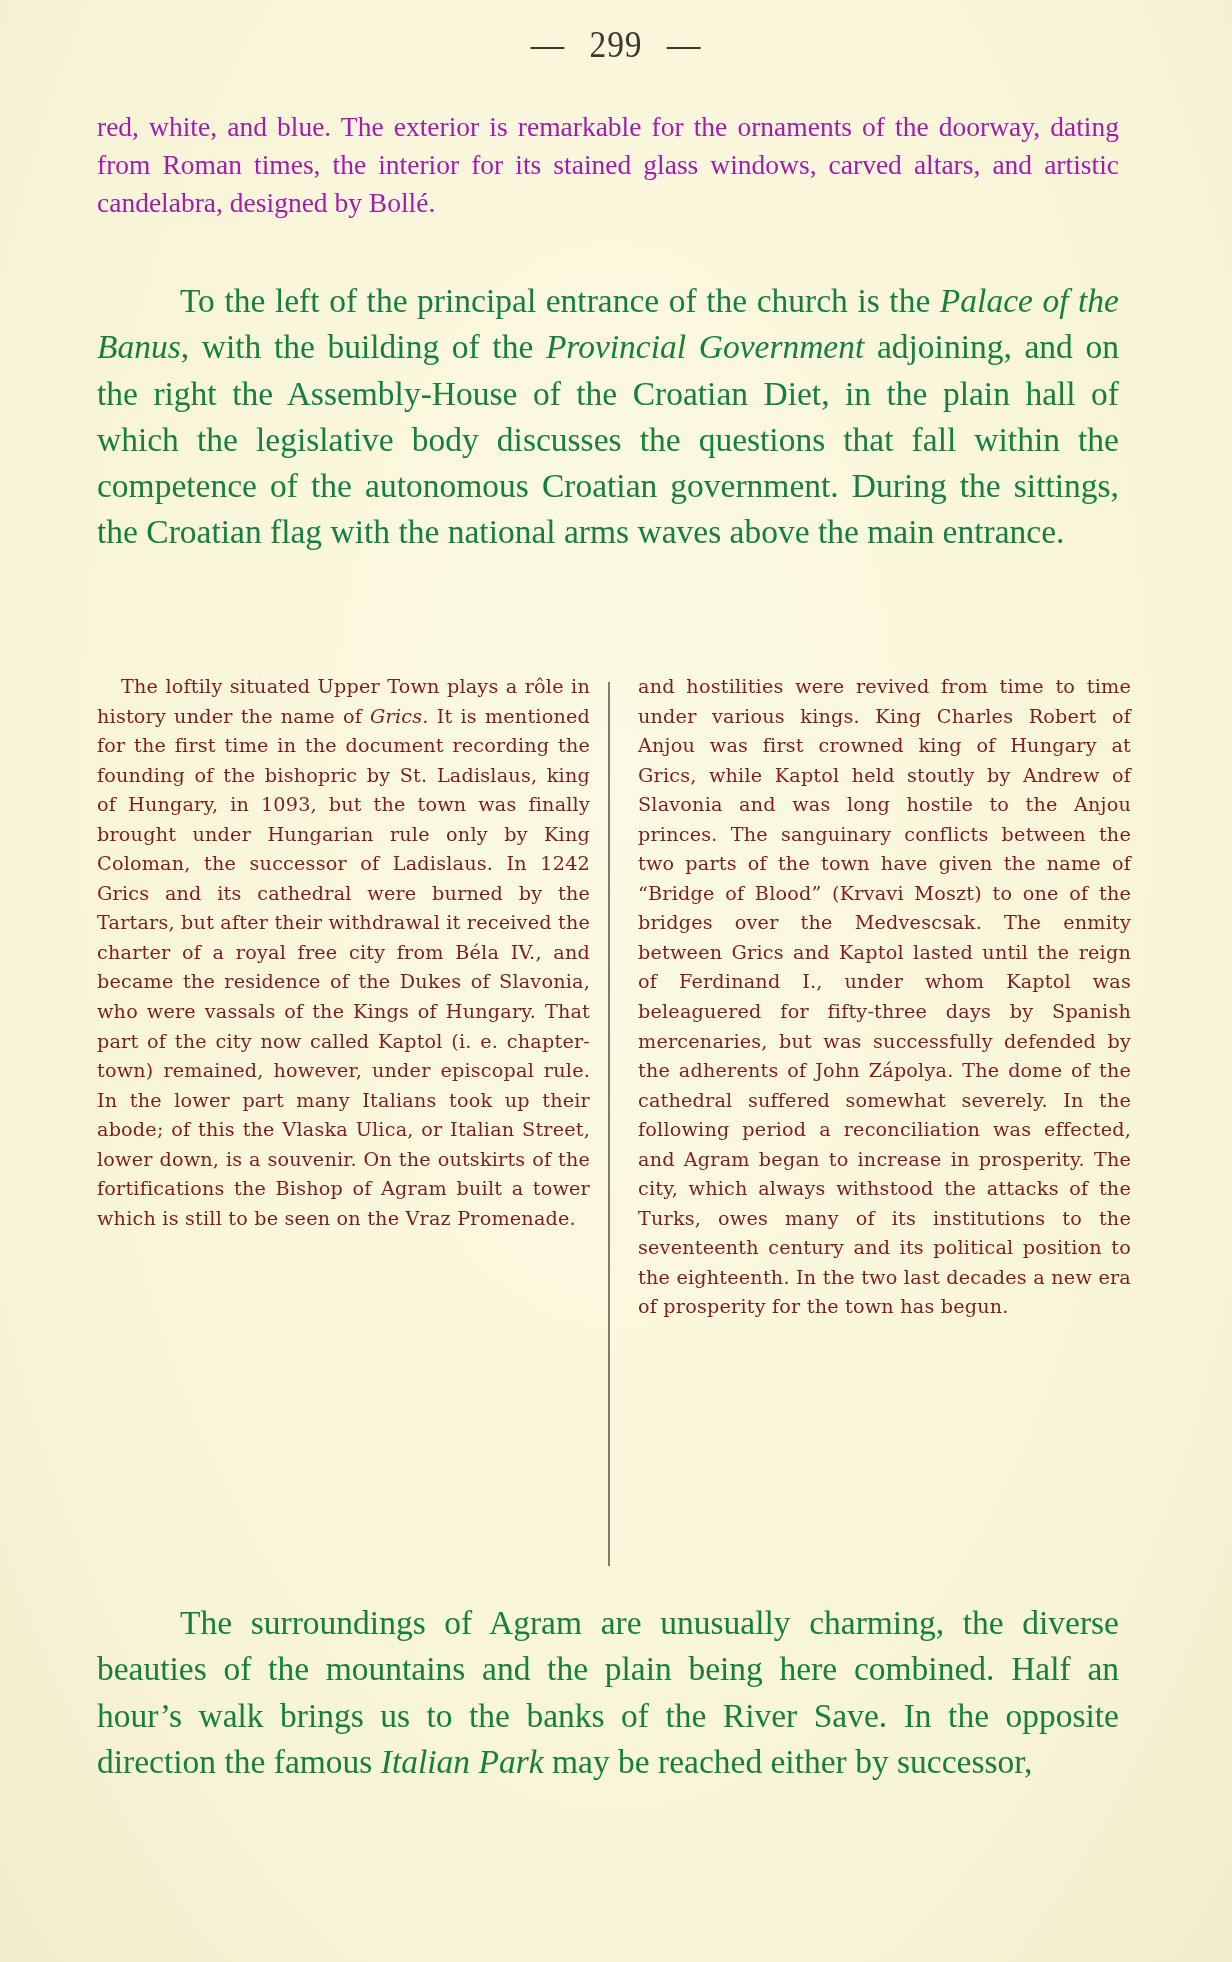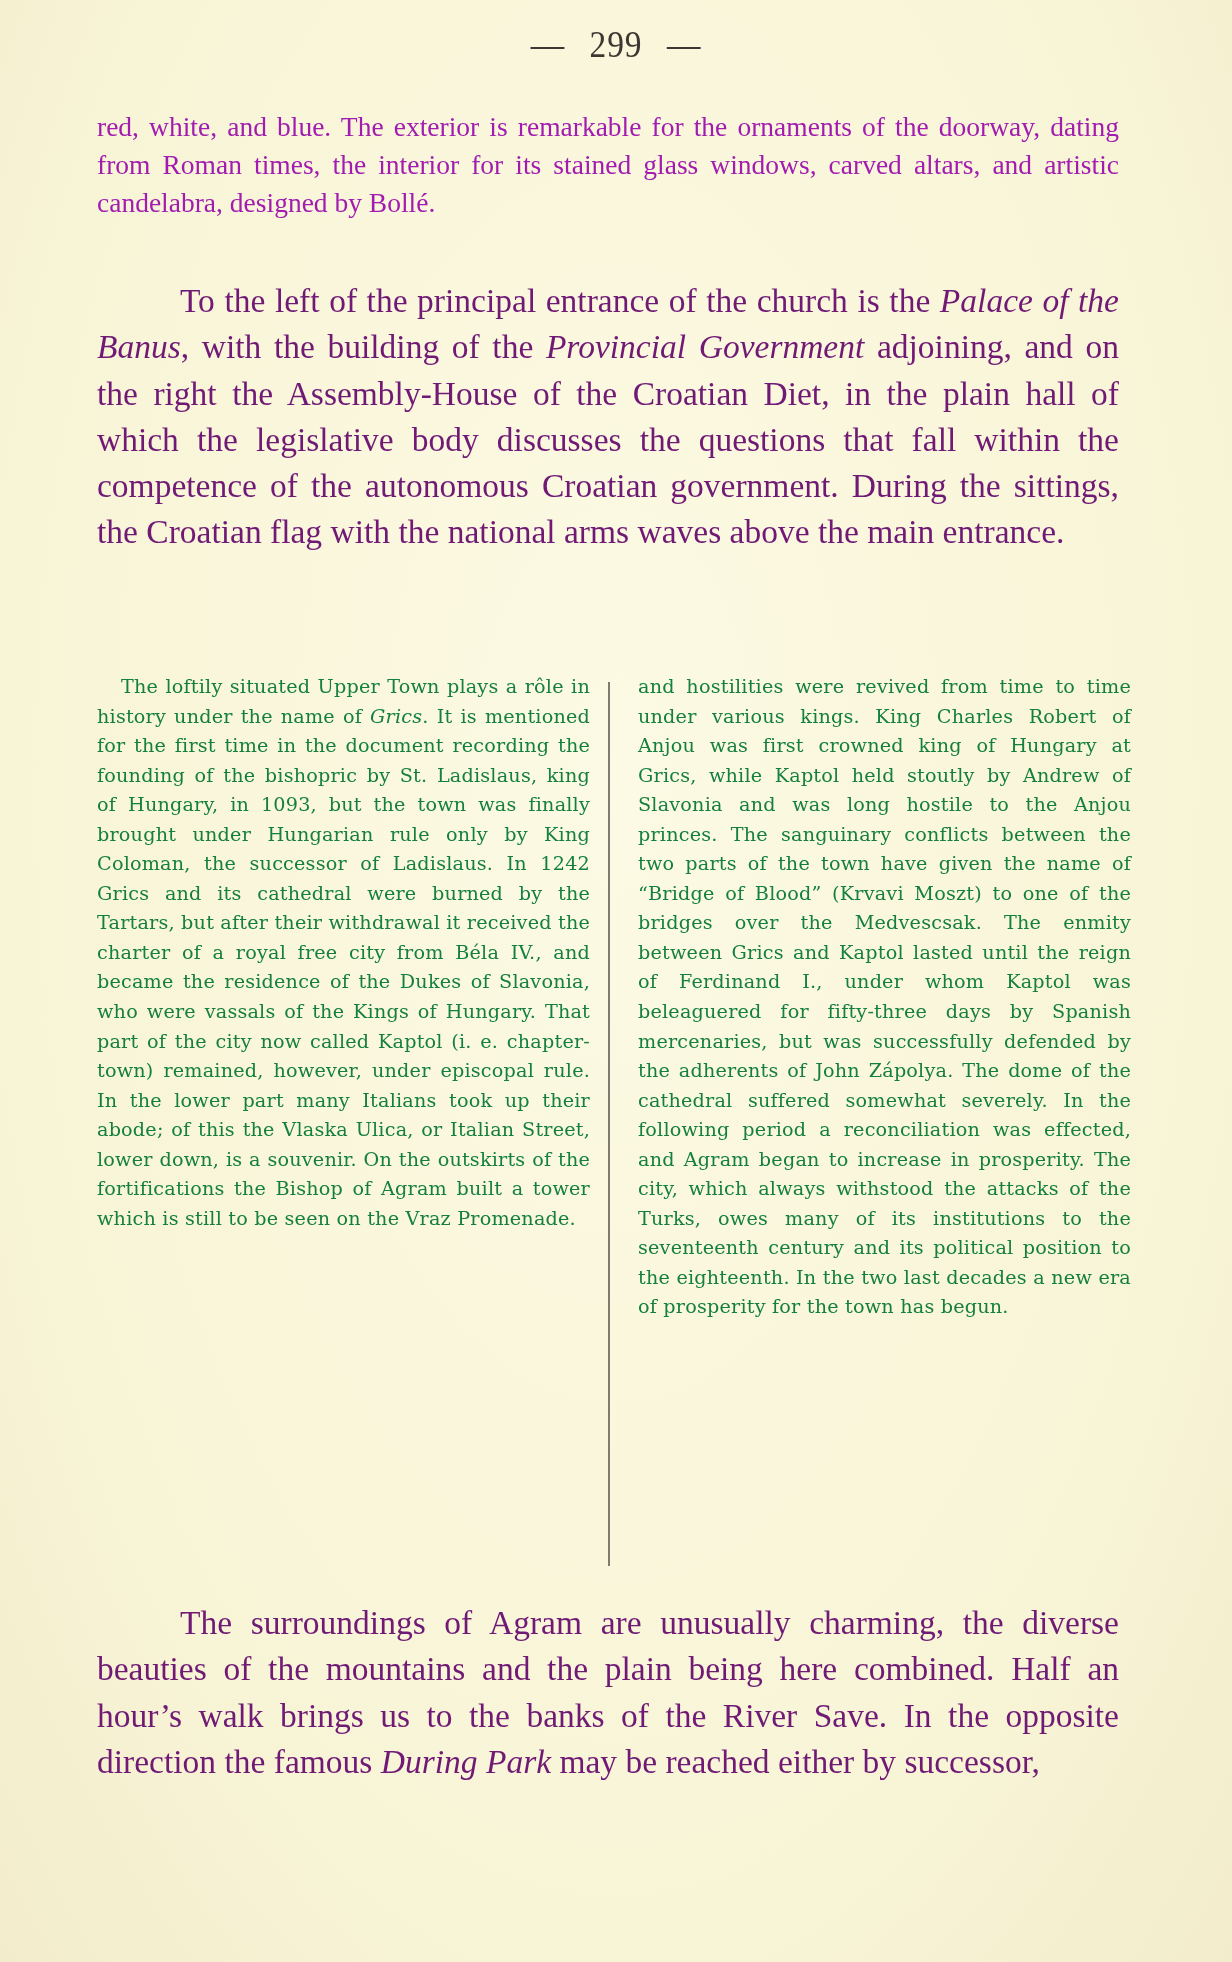--- a/index.html
+++ b/index.html
@@ -41,21 +41,21 @@
       color: #a21caf;
     }
 
     .para-large {
       position: absolute;
       left: 97px;
       width: 1022px;
       font-size: 33.5px;
       line-height: 46.3px;
       text-align: justify;
-      color: #701a75;
+      color: #15803d;
     }
     .para-large .indent { display: inline-block; width: 83px; }
     .para-large em { font-style: italic; }
 
     #para-palace { top: 278px; }
     #para-surroundings { top: 1600px; }
 
     .columns {
       position: absolute;
       top: 672px;
@@ -64,21 +64,21 @@
       height: 900px;
     }
     .col {
       position: absolute;
       top: 0;
       width: 493px;
       font-family: "DejaVu Serif", "Liberation Serif", serif;
       font-size: 19.2px;
       line-height: 29.55px;
       text-align: justify;
-      color: #15803d;
+      color: #7f1d1d;
       letter-spacing: 0.2px;
     }
     .col-left { left: 2px; }
     .col-right { left: 543px; }
     .col p { margin: 0; }
     .col .indent { display: inline-block; width: 24px; }
     .col em { font-style: italic; }
 
     .divider {
       position: absolute;
@@ -113,14 +113,14 @@
     <p><span class="indent"></span><span>The loftily situated Upper Town plays a rôle in history under the name of </span><em>Grics</em><span>. It is mentioned for the first time in the document recording the founding of the bishopric by St. Ladislaus, king of Hungary, in 1093, but the town was finally brought under Hungarian rule only by King Coloman, the successor of Ladislaus. In 1242 Grics and its cathedral were burned by the Tartars, but after their withdrawal it received the charter of a royal free city from Béla IV., and became the residence of the Dukes of Slavonia, who were vassals of the Kings of Hungary. That part of the city now called Kaptol (i. e. chapter-town) remained, however, under episcopal rule. In the lower part many Italians took up their abode; of this the Vlaska Ulica, or Italian Street, lower down, is a souvenir. On the outskirts of the fortifications the Bishop of Agram built a tower which is still to be seen on the Vraz Promenade.</span></p>
   </div>
   <div class="col col-right">
     <p><span>and hostilities were revived from time to time under various kings. King Charles Robert of Anjou was first crowned king of Hungary at Grics, while Kaptol held stoutly by Andrew of Slavonia and was long hostile to the Anjou princes. The sanguinary conflicts between the two parts of the town have given the name of “Bridge of Blood” (Krvavi Moszt) to one of the bridges over the Medvescsak. The enmity between Grics and Kaptol lasted until the reign of Ferdinand I., under whom Kaptol was beleaguered for fifty-three days by Spanish mercenaries, but was successfully defended by the adherents of John Zápolya. The dome of the cathedral suffered somewhat severely. In the following period a reconciliation was effected, and Agram began to increase in prosperity. The city, which always withstood the attacks of the Turks, owes many of its institutions to the seventeenth century and its political position to the eighteenth. In the two last decades a new era of prosperity for the town has begun.</span></p>
   </div>
 </div>
 
 <div class="divider"></div>
 
 <div class="para-large" id="para-surroundings">
-  <span class="indent"></span><span>The surroundings of Agram are unusually charming, the diverse beauties of the mountains and the plain being here combined. Half an hour’s walk brings us to the banks of the River Save. In the opposite direction the famous </span><em>During Park</em><span> may be reached either by successor,</span>
+  <span class="indent"></span><span>The surroundings of Agram are unusually charming, the diverse beauties of the mountains and the plain being here combined. Half an hour’s walk brings us to the banks of the River Save. In the opposite direction the famous </span><em>Italian Park</em><span> may be reached either by successor,</span>
 </div>
 
 </body></html>

